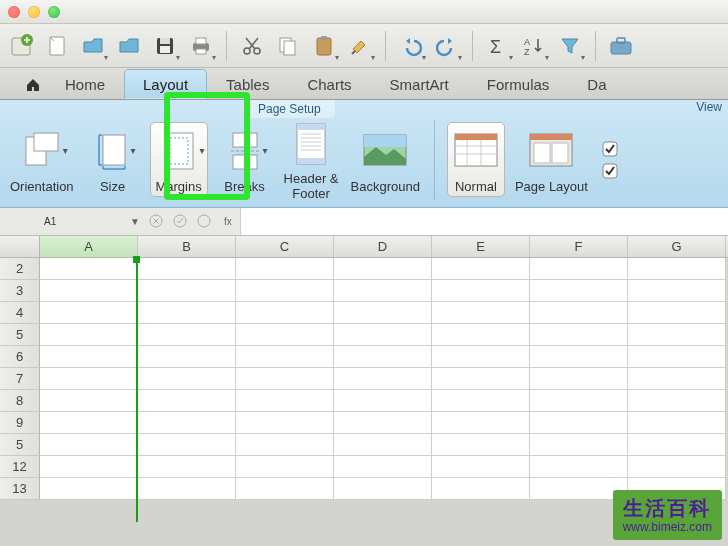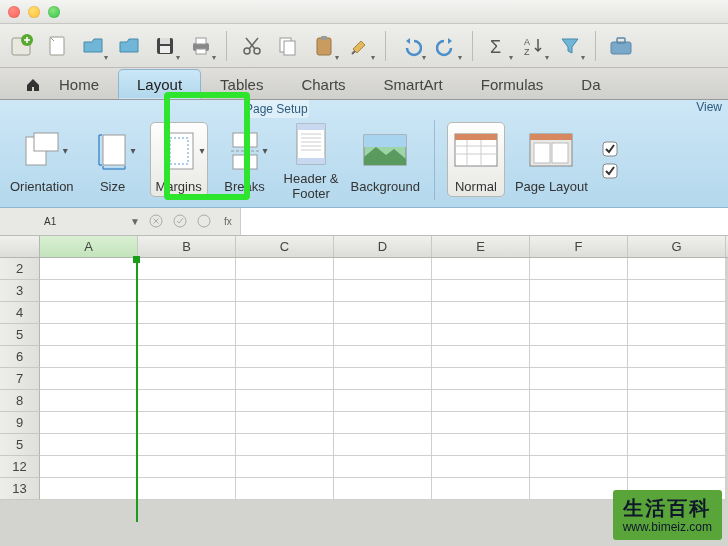--- a/index.html
+++ b/index.html
@@ -14,27 +14,27 @@
 .dot.green { background: radial-gradient(circle at 40% 35%, #8de282, #28c840); }
 
 
 .qat { height: 44px; background: linear-gradient(#eeeeeb, #dfdfdb); border-bottom: 1px solid #bbb; display: flex; align-items: center; padding: 0 4px; gap: 2px; }
 .qat .btn { width: 34px; height: 34px; border-radius: 4px; display: flex; align-items: center; justify-content: center; position: relative; }
 .qat .sep { width: 1px; height: 30px; background: #bbb; margin: 0 6px; }
 .qat .drop::after { content: "▾"; font-size: 8px; color: #666; position: absolute; bottom: 1px; right: 2px; }
 
 
 .tabs { height: 32px; background: linear-gradient(#e0dfdb, #cfcfcb); display: flex; align-items: flex-end; padding-left: 6px; border-bottom: 1px solid #999; font-size: 15px; }
-.tab { padding: 6px 18px 5px; color: #444; border: 1px solid transparent; border-radius: 5px 5px 0 0; display: flex; align-items: center; gap: 18px; }
+.tab { padding: 6px 18px 5px; color: #444; border: 1px solid transparent; border-radius: 5px 5px 0 0; display: flex; align-items: center; gap: 24px; }
 .tab.home svg { width: 16px; height: 16px; }
 .tab.active { background: linear-gradient(#cbe7f7, #b2d7ec); border-color: #8fb6cf; border-bottom-color: transparent; font-weight: 500; color: #222; }
 
 
 .ribbon { height: 108px; background: linear-gradient(#cde7f6, #b4d8ed); border-bottom: 1px solid #8fb6cf; display: flex; position: relative; }
-.group-label { position: absolute; top: 0; left: 244px; font-size: 12px; color: #2c5b7e; padding: 2px 1px; background: rgba(255,255,255,0.4); border-radius: 0 0 4px 4px; }
+.group-label { position: absolute; top: 0; left: 244px; font-size: 12px; color: #2c5b7e; padding: 2px 14px; background: rgba(255,255,255,0.4); border-radius: 0 0 4px 4px; }
 .view-label { position: absolute; top: 0; right: 6px; font-size: 12px; color: #2c5b7e; }
 .ribbon-inner { display: flex; align-items: center; padding: 16px 8px 4px; gap: 8px; }
 .ritem { display: flex; flex-direction: column; align-items: center; gap: 4px; font-size: 13px; color: #333; min-width: 58px; position: relative; border-radius: 5px; padding: 4px 2px 2px; }
 .ritem .icon { width: 48px; height: 48px; display: flex; align-items: center; justify-content: center; position: relative; }
 .ritem.snug .icon { width: 42px; }
 .ritem .drop-arrow { position: absolute; right: -2px; top: 18px; font-size: 10px; color: #555; }
 .rsep { width: 1px; height: 80px; background: rgba(120,150,170,0.5); margin: 0 4px; align-self: center; }
 
 .highlight-box { position: absolute; border: 6px solid #2ee52e; border-radius: 4px; top: 92px; left: 164px; width: 86px; height: 108px; pointer-events: none; z-index: 50; }
 
@@ -53,21 +53,21 @@
 .ch.sel { background: linear-gradient(#d9f0d2,#c3e4bb); }
 .rows { }
 .row { display: flex; height: 22px; }
 .rh { width: 40px; background: linear-gradient(90deg,#ededea,#dfdfdb); border-right: 1px solid #b5b5b1; border-bottom: 1px solid #c8c8c4; text-align: center; font-size: 13px; color: #444; line-height: 22px; }
 .cell { width: 98px; border-right: 1px solid #cfcfcb; border-bottom: 1px solid #cfcfcb; background: #fff; }
 .row:first-child .cell:first-of-type { position: relative; }
 .green-line { position: absolute; width: 2px; background: #1a9e1a; top: 258px; left: 136px; height: 264px; z-index: 20; }
 .fillhandle { position: absolute; width: 7px; height: 7px; background: #1a9e1a; top: 256px; left: 133px; z-index: 21; }
 
 
-.wm { position: absolute; right: 6px; bottom: 6px; background: #5aa53a; color: #0f172a; border-radius: 3px; padding: 6px 10px; font-size: 12px; line-height: 1.2; text-align: center; z-index: 60; }
+.wm { position: absolute; right: 6px; bottom: 6px; background: #5aa53a; color: #4c1d95; border-radius: 3px; padding: 6px 10px; font-size: 12px; line-height: 1.2; text-align: center; z-index: 60; }
 .wm .big { font-size: 20px; font-weight: bold; letter-spacing: 2px; }
 </style>
 </head>
 <body>
 
 <div class="titlebar">
   <div class="traffic">
     <div class="dot red"></div>
     <div class="dot yellow"></div>
     <div class="dot green"></div>

